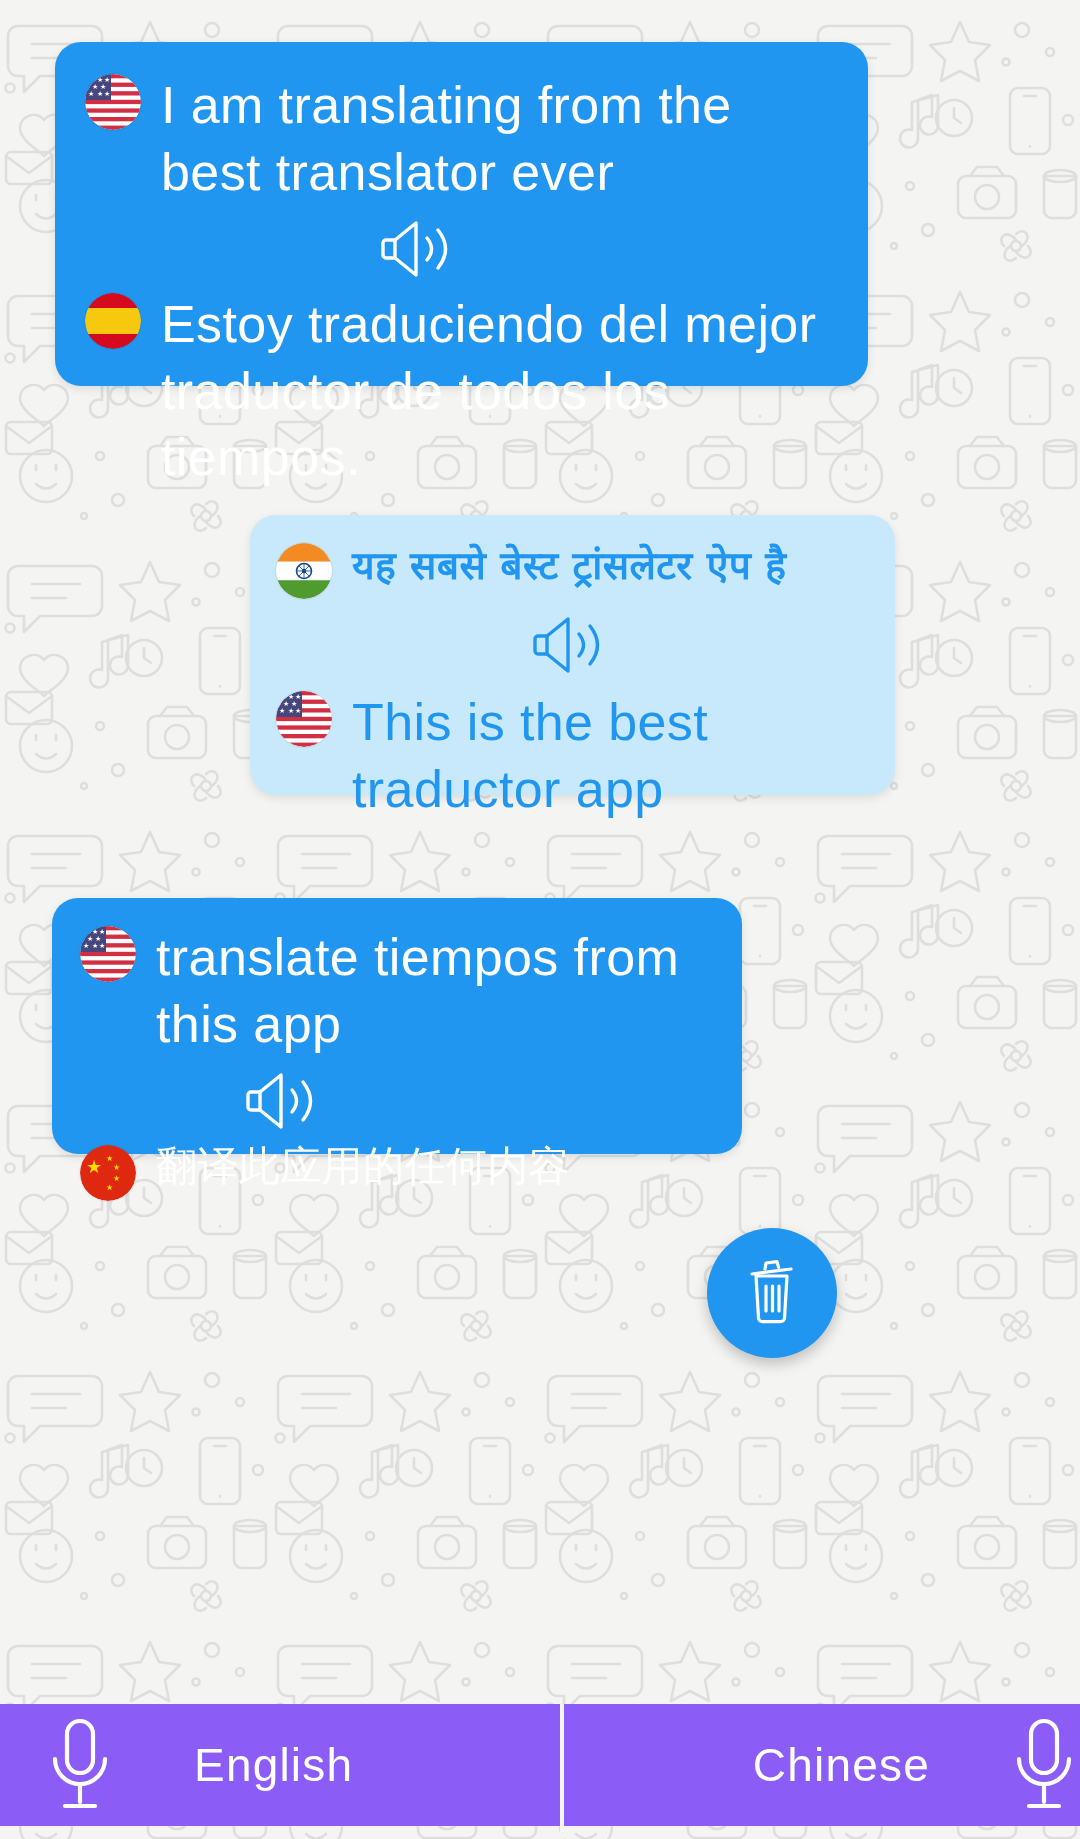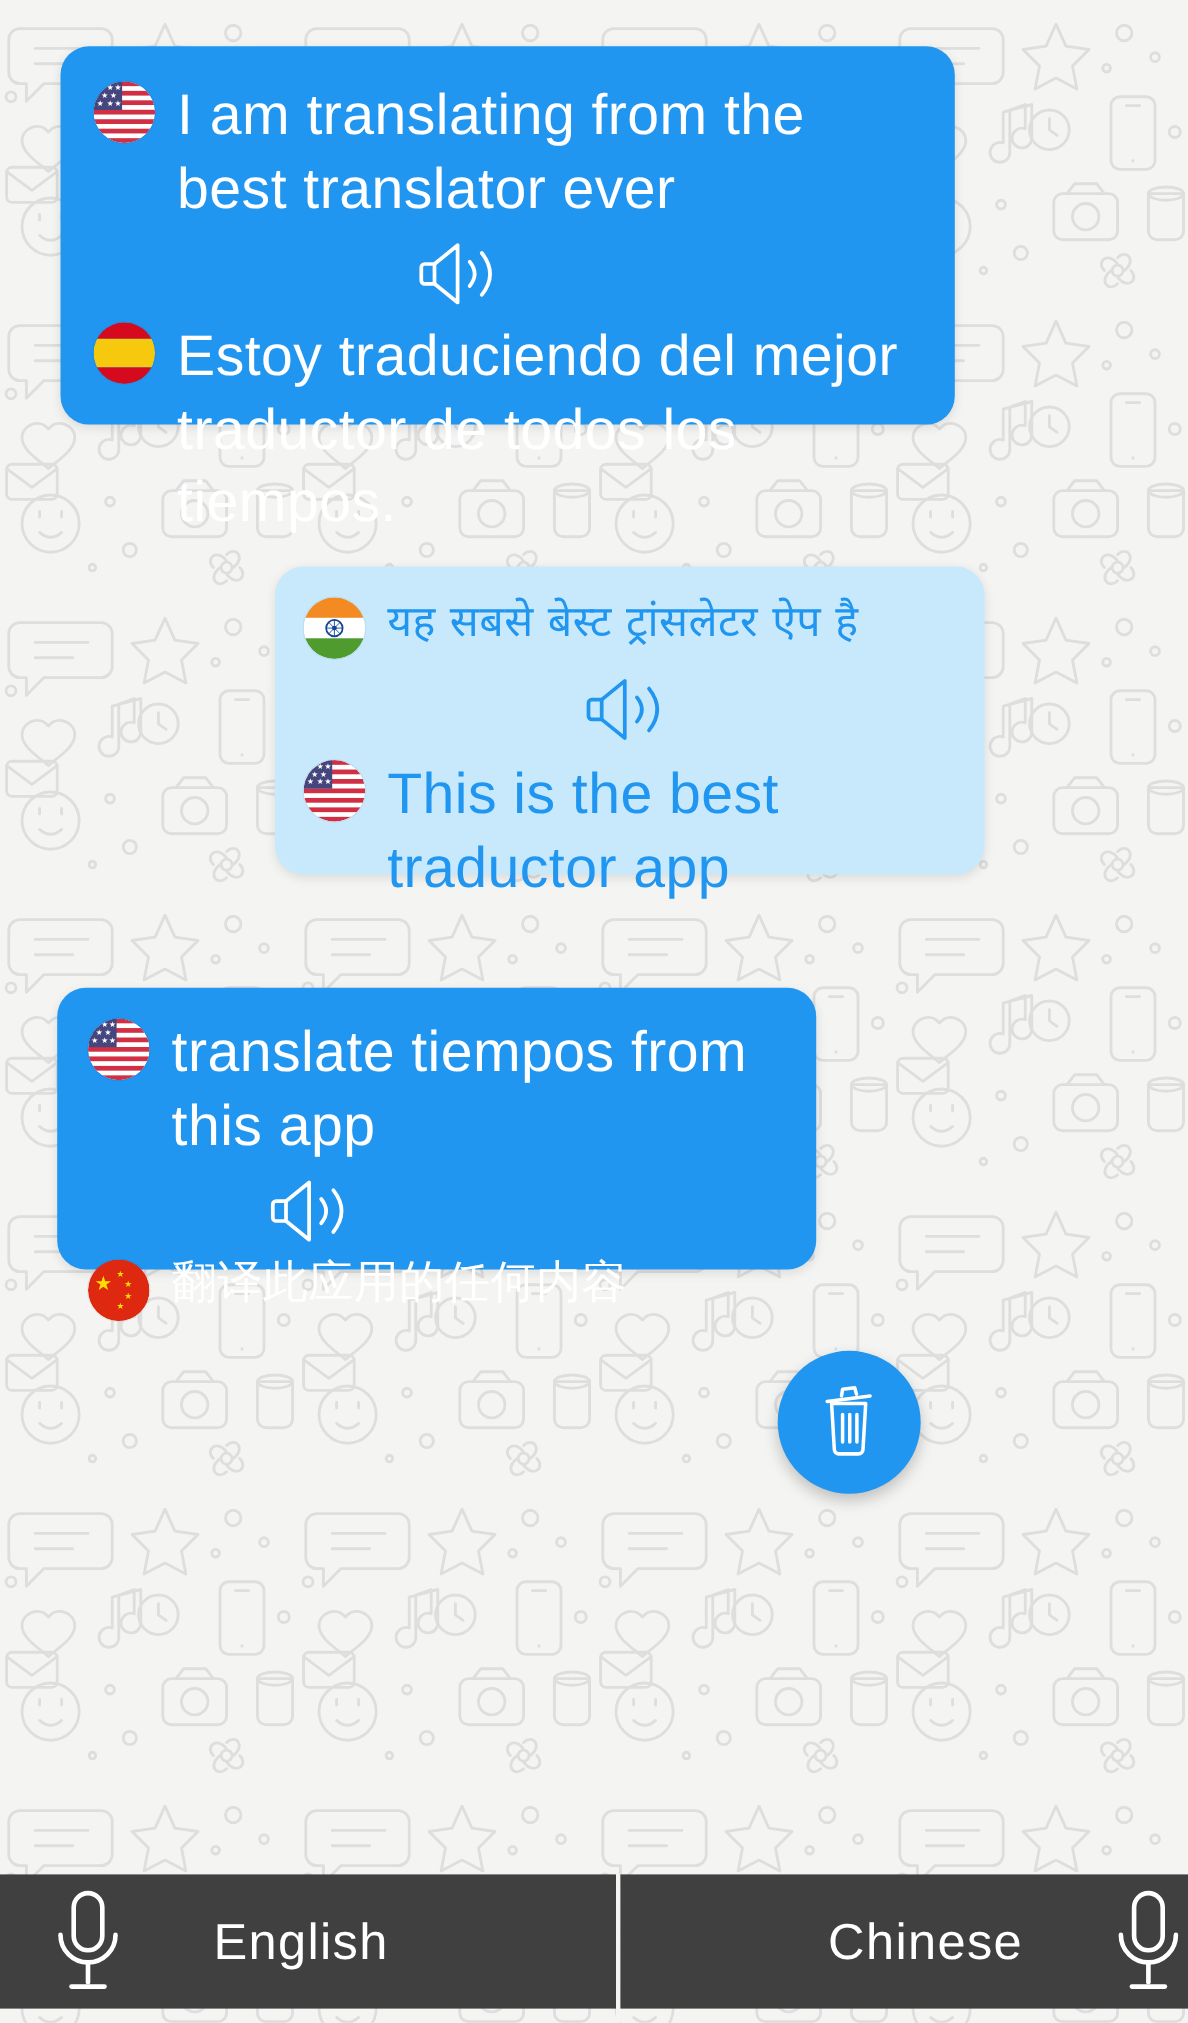--- a/index.html
+++ b/index.html
@@ -65,20 +65,21 @@
     line-height: 1.28;
     letter-spacing: 0.4px;
     font-weight: 300;
   }
   .outgoing .msg-text { color: #ffffff; }
   .incoming .msg-text { color: #2196f0; }
 
   .msg-text.devanagari {
     font-family: "DejaVu Sans", sans-serif;
     font-size: 39px;
+    font-weight: bold;
   }
   .msg-text.cjk {
     font-family: Liberation Mono, monospace;
     font-size: 41px;
   }
 
   .speaker-wrap {
     display: flex;
     justify-content: center;
     align-items: center;
@@ -136,21 +137,21 @@
   #bottom-bar {
     position: absolute;
     left: 0; bottom: 0;
     width: 1080px;
     height: 135px;
     display: flex;
     z-index: 5;
   }
   .lang-btn {
     flex: 1 1 0;
-    background: #404040;
+    background: #8b5cf6;
     display: flex;
     align-items: center;
     cursor: pointer;
     border: none;
     height: 122px;
   }
   #lang-btn-left  { justify-content: flex-start; padding-left: 44px; gap: 78px; }
   #lang-btn-right { justify-content: flex-end;  gap: 78px; }
   #bottom-bar .divider {
     width: 4px;

